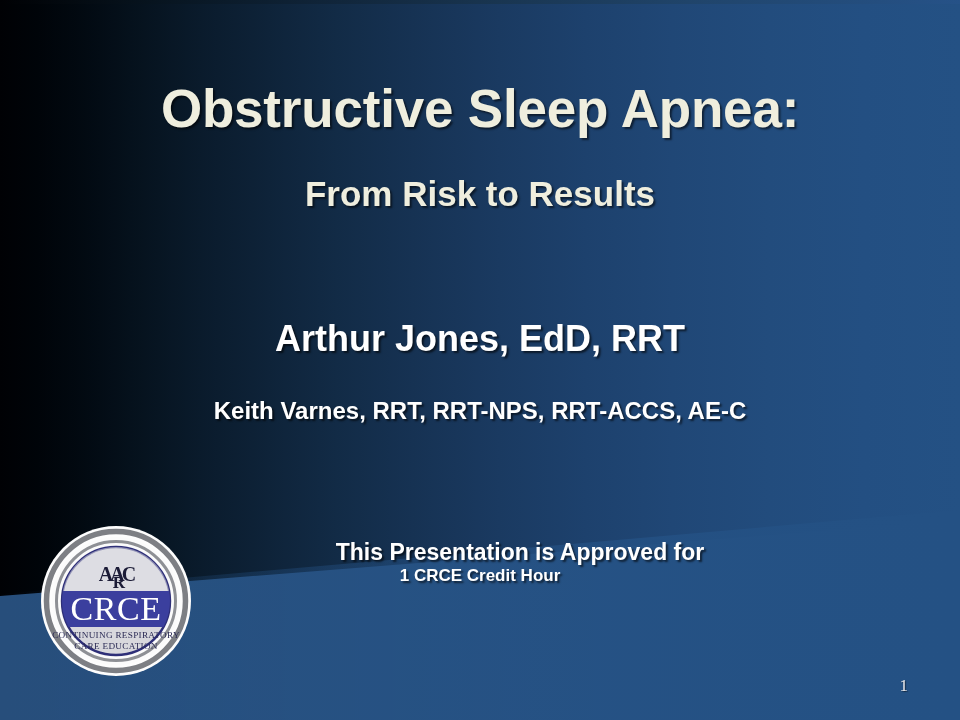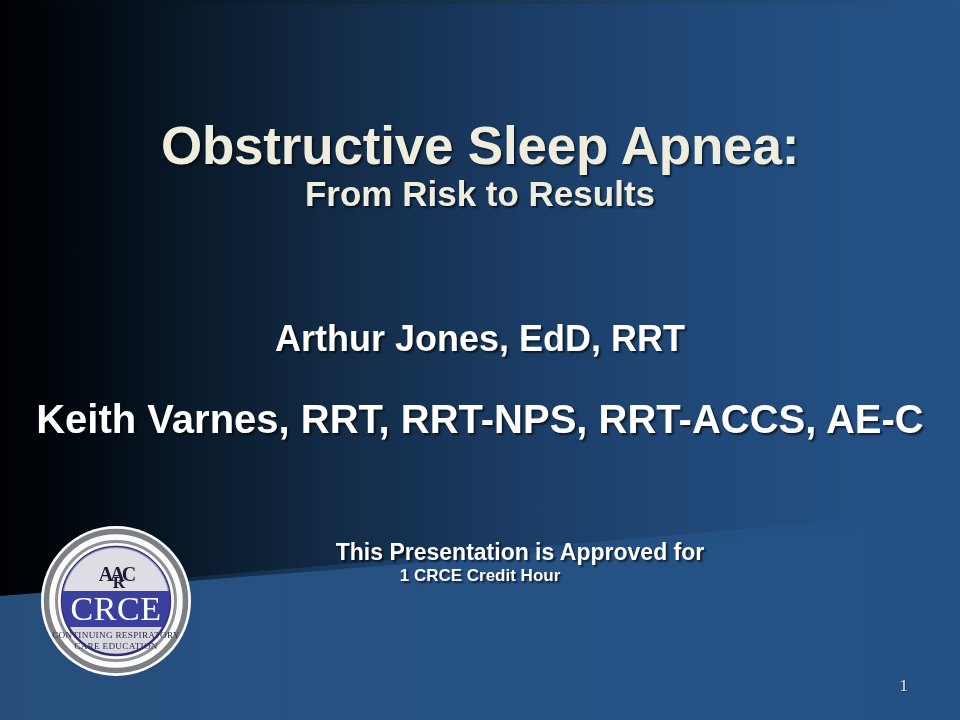--- a/index.html
+++ b/index.html
@@ -87,39 +87,38 @@
   }
 
   #title {
     top: 78px;
     font-size: 53px;
     font-weight: bold;
     color: # efe; 
     color: #efeede;
     letter-spacing: -0.2px;
     text-shadow: 2px 2px 2px rgba(0,0,0,.55);
-    margin-top: 37px;
   }
   #subtitle {
     top: 174px;
     font-size: 35px;
     font-weight: bold;
     color: #efeede;
     text-shadow: 2px 2px 2px rgba(0,0,0,.55);
   }
   #author1 {
     top: 318px;
     font-size: 36px;
     font-weight: bold;
     color: #ffffff;
     text-shadow: 2px 2px 2px rgba(0,0,0,.6);
   }
   #author2 {
     top: 397px;
-    font-size: 40px;
+    font-size: 24px;
     font-weight: bold;
     color: #ffffff;
     text-shadow: 2px 2px 2px rgba(0,0,0,.6);
   }
   #approval1 {
     top: 539px;
     font-size: 23px;
     font-weight: bold;
     color: #ffffff;
     text-shadow: 2px 2px 2px rgba(0,0,0,.6);

